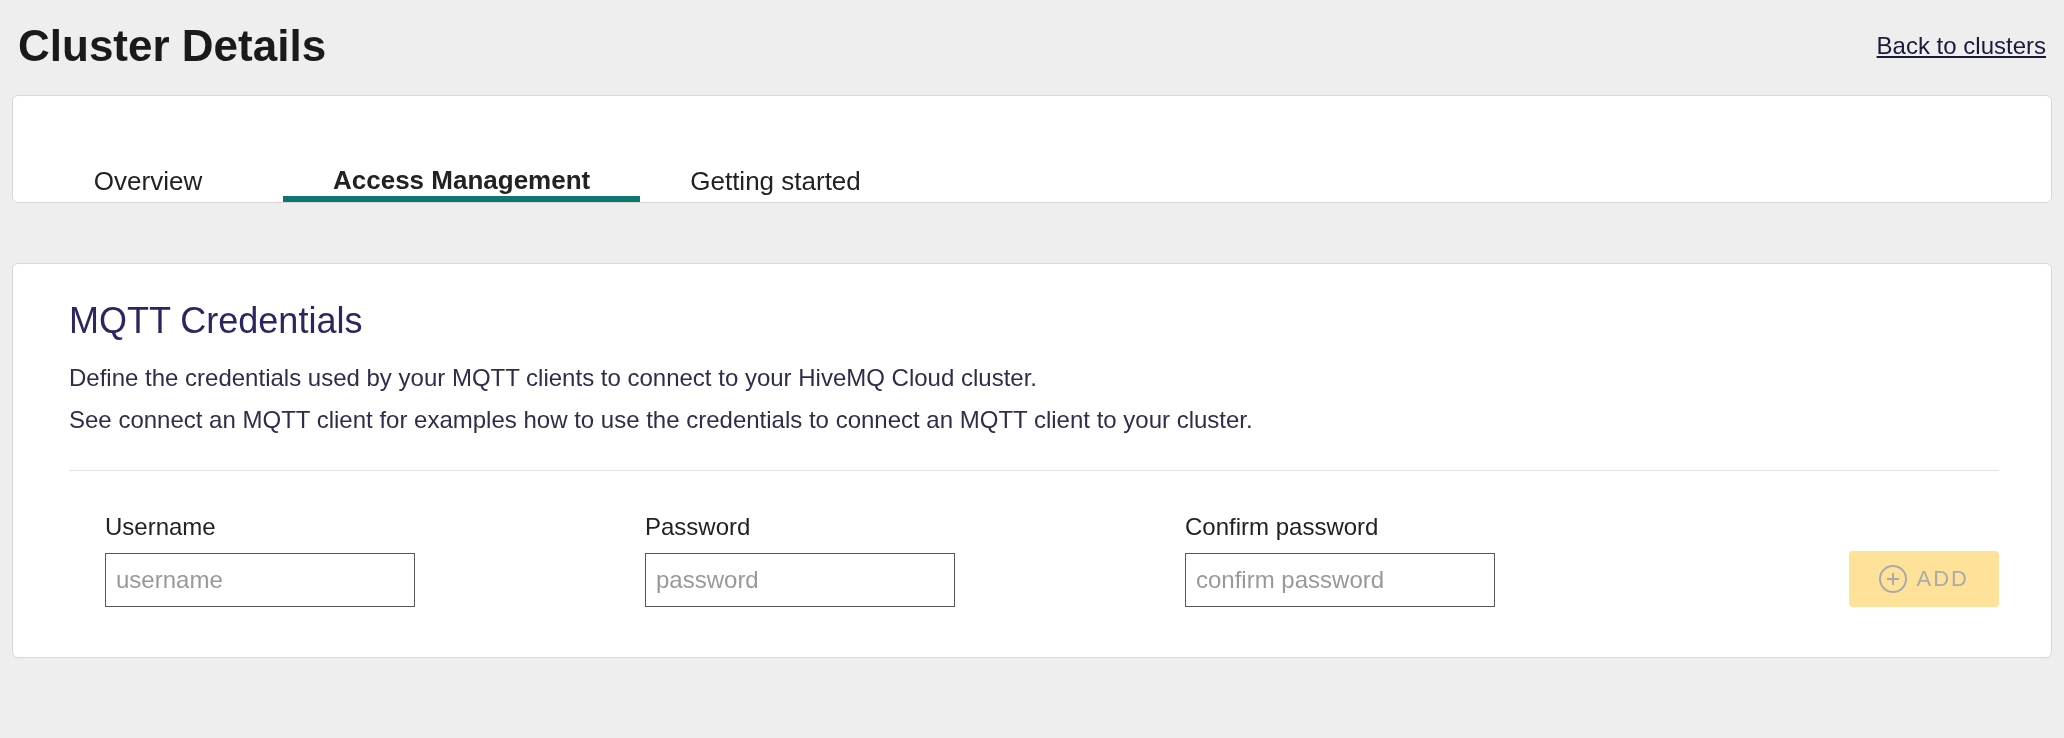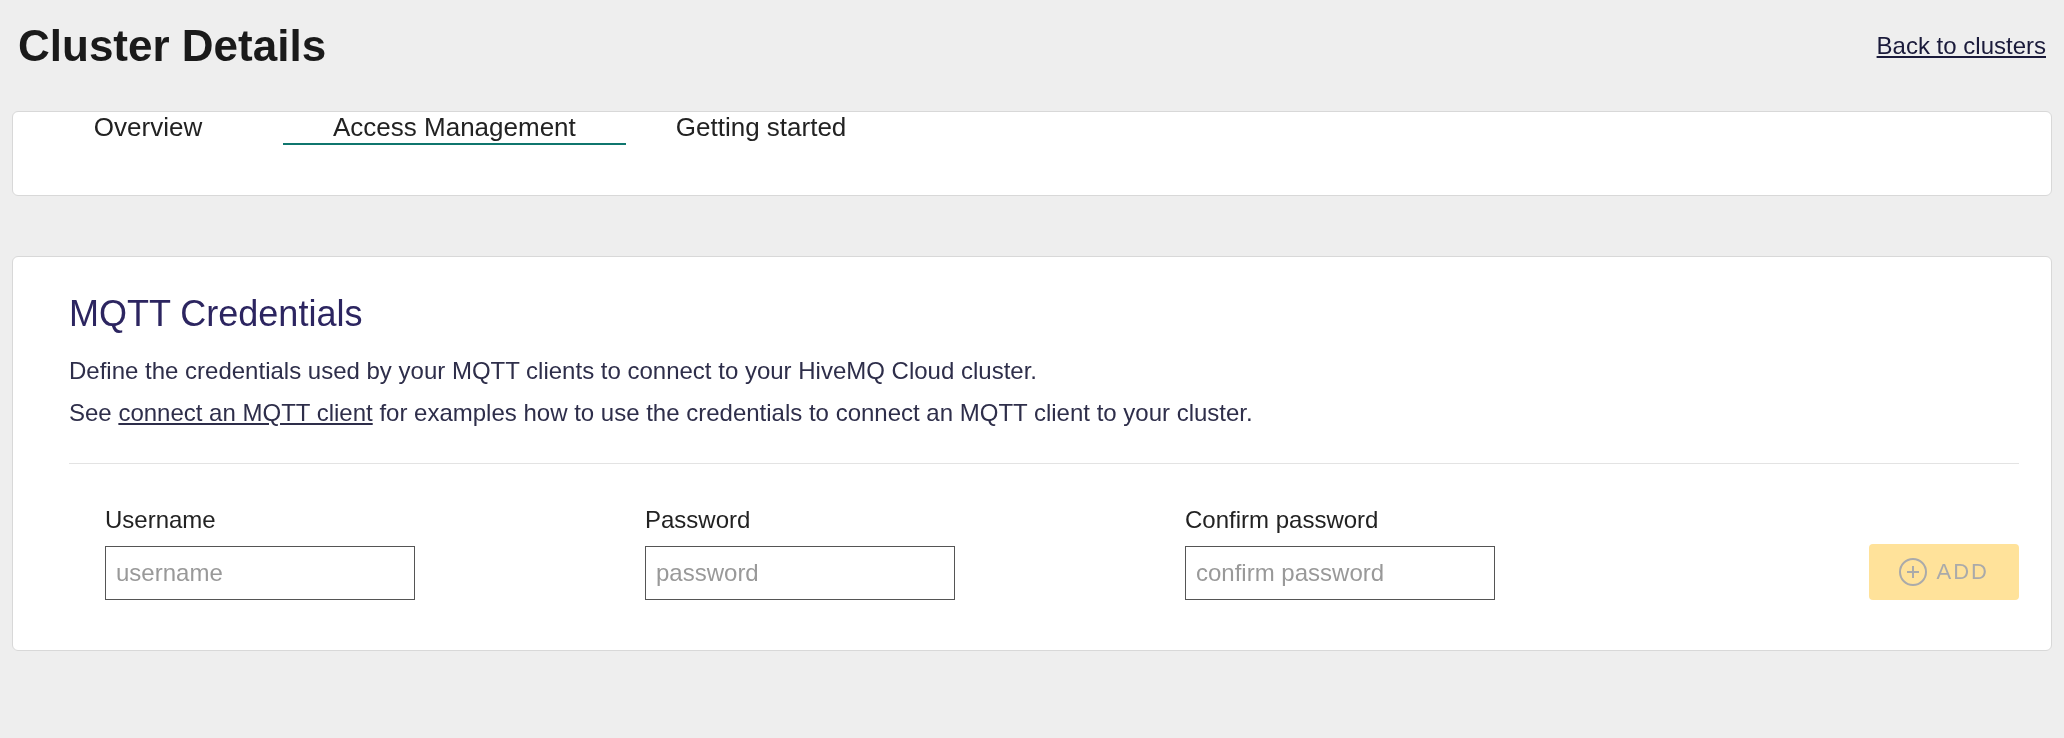--- a/index.html
+++ b/index.html
@@ -28,62 +28,61 @@
   .back-link {
     font-size: 24px;
     color: #1a1a3a;
     text-decoration: underline;
     cursor: pointer;
   }
   .tabs-card {
     background: #fff;
     border: 1px solid #d8d8d8;
     border-radius: 6px;
-    margin: 16px 12px;
-    display: flex;
-    align-items: flex-start;
-    height: 85px;
+    margin: 0 12px;
+    display: flex;
+    align-items: flex-end;
+    height: 108px;
   }
   .tab {
     display: flex;
     align-items: center;
     justify-content: center;
     font-size: 26px;
     color: #222;
     cursor: pointer;
     padding: 0 50px;
     min-width: 270px;
     border-bottom: 5px solid transparent;
     position: relative;
   }
   .tab.active {
-    font-weight: 400;
-    border-bottom: 2px solid #0f766e;
+    font-weight: 700;
+    border-bottom: 6px solid #0f766e;
   }
   .content-card {
     background: #fff;
     border: 1px solid #d8d8d8;
     border-radius: 6px;
     margin: 60px 12px 0 12px;
-    padding: 36px 32px 50px 56px;
+    padding: 36px 52px 50px 56px;
   }
   .section-title {
     font-size: 36px;
     font-weight: 500;
     color: #2c2560;
     margin-bottom: 18px;
   }
   .section-desc {
     font-size: 24px;
     color: #2e2e4a;
     line-height: 1.5;
     margin-bottom: 6px;
   }
   .section-desc a {
-    text-decoration: underline;
     color: #2e2e4a;
     cursor: pointer;
   }
   .divider {
     border: none;
     border-top: 1px solid #e3e3e3;
     margin: 32px 0 42px 0;
   }
   .form-row {
     display: flex;

